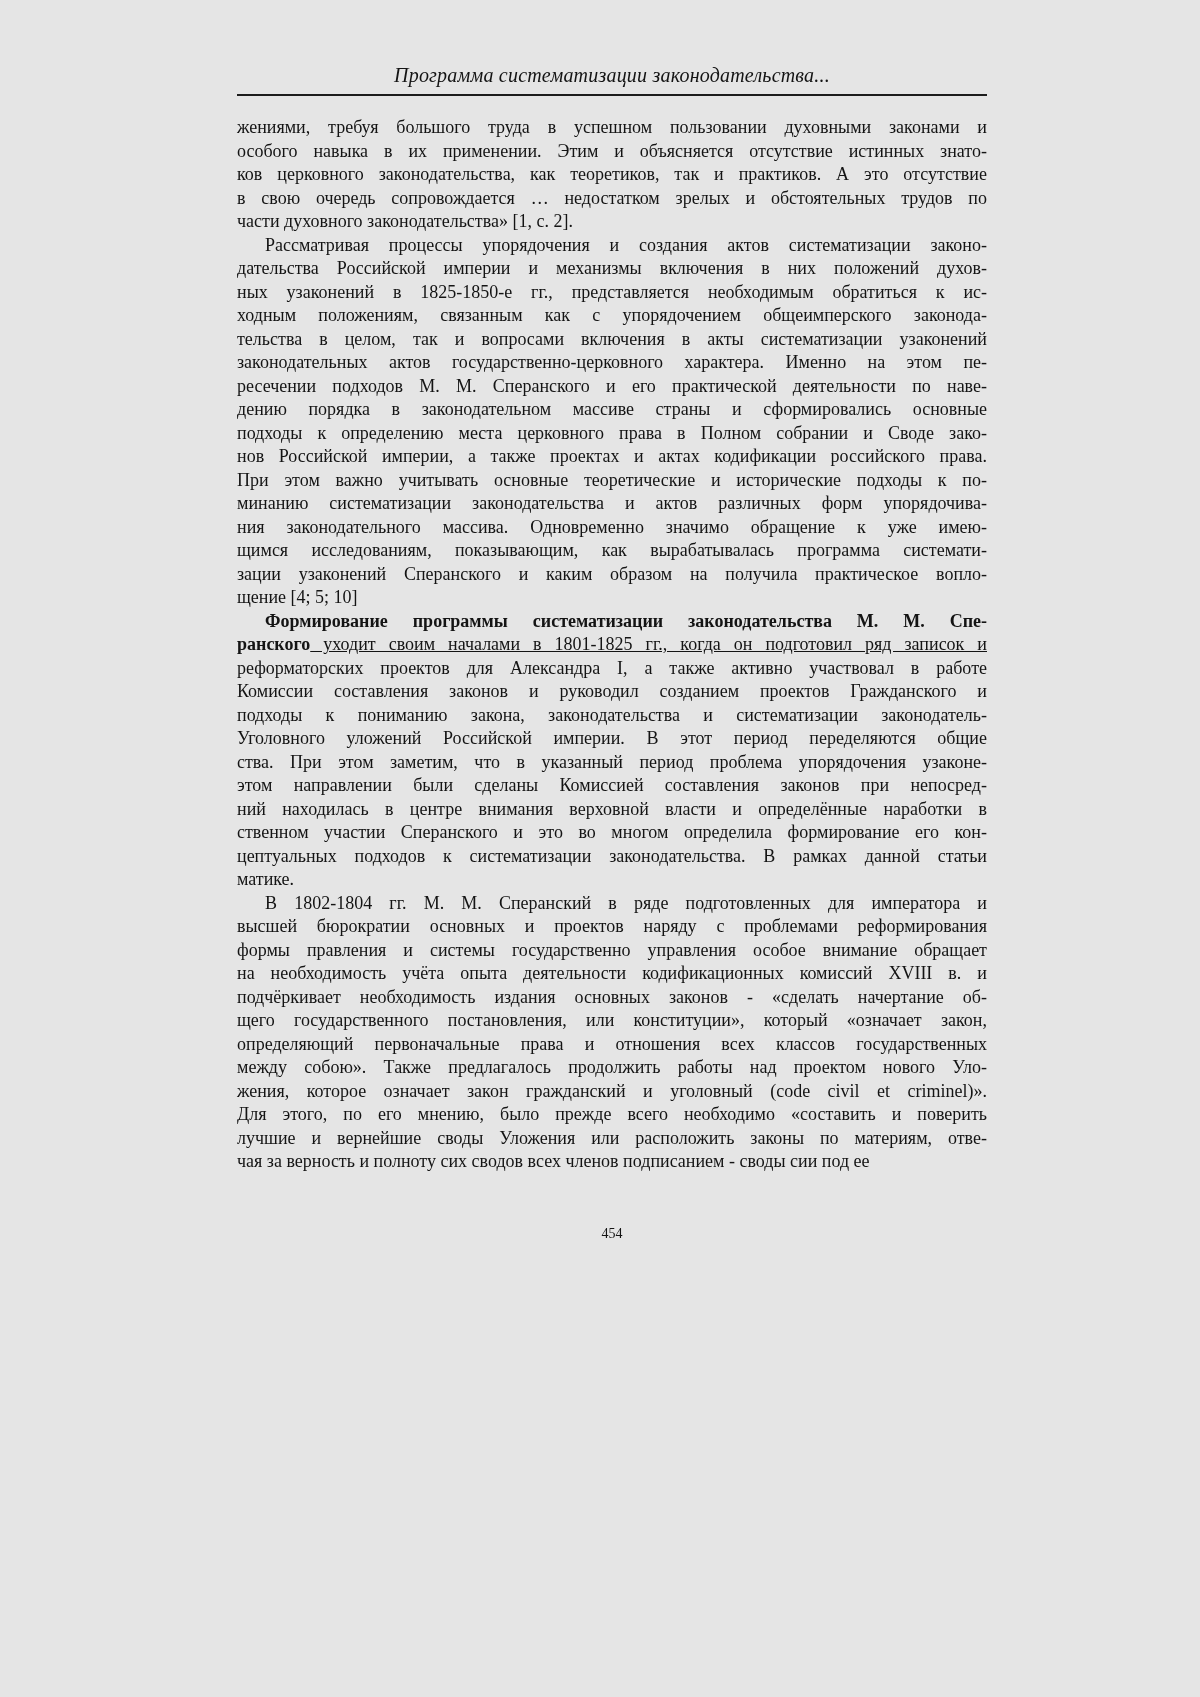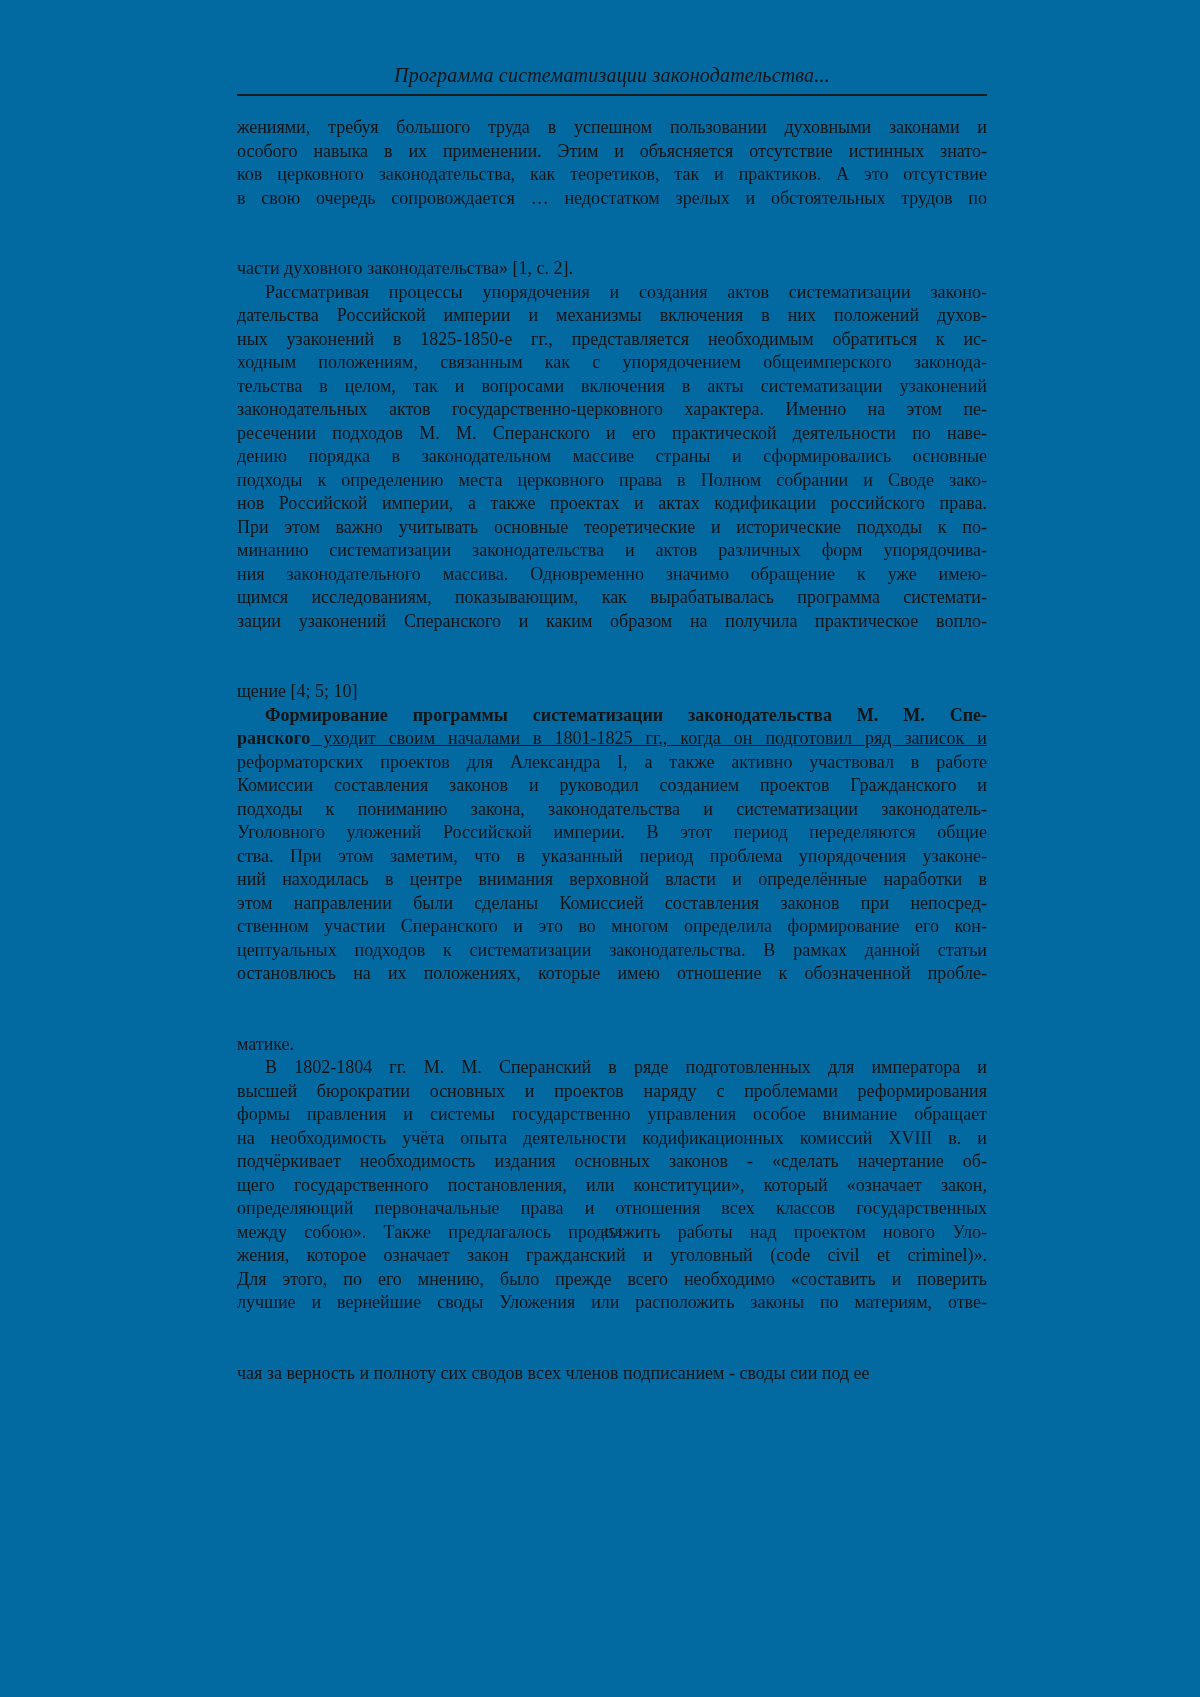--- a/index.html
+++ b/index.html
@@ -6,21 +6,21 @@
   html, body { background: #ffffff; }
   body {
     width: 1200px; height: 1697px;
     font-family: "Liberation Serif", "DejaVu Serif", serif;
     color: #141414;
     position: relative;
   }
   .page {
     position: relative;
     width: 1200px; height: 1697px;
-    background: #0369a1;
+    background: #e5e5e5;
     overflow: hidden;
   }
   .running-header {
     position: absolute;
     left: 237px; top: 63px; width: 750px;
     text-align: center;
     font-style: italic;
     font-size: 20px;
     line-height: 24px;
     padding-bottom: 7px;
@@ -32,21 +32,21 @@
     left: 237px; top: 116px; width: 750px;
     font-size: 18px;
     line-height: 23.5px;
   }
   .paragraph { margin: 0; }
   .line {
     text-align: justify;
     text-align-last: justify;
     min-height: 23.5px;
   }
-  .line.last { text-align-last: left; margin-top: 47px; }
+  .line.last { text-align-last: left; }
   .line.indent { text-indent: 28px; }
   .seg.bold-italic { font-weight: bold; }
   .seg.normal { font-weight: normal; font-style: normal; text-decoration: underline; }
   .page-number {
     position: absolute;
     left: 237px; top: 1226px; width: 750px;
     text-align: center;
     font-size: 14px;
   }
 </style>
@@ -84,25 +84,24 @@
         <div class="line last">щение [4; 5; 10]</div>
       </div>
       <div class="paragraph">
         <div class="line indent"><span class="seg bold-italic">Формирование программы систематизации законодательства М. М. Спе-</span></div>
         <div class="line"><span class="seg bold-italic">ранского</span><span class="seg normal"> уходит своим началами в 1801-1825 гг., когда он подготовил ряд записок и</span></div>
         <div class="line">реформаторских проектов для Александра I, а также активно участвовал в работе</div>
         <div class="line">Комиссии составления законов и руководил созданием проектов Гражданского и</div>
         <div class="line">подходы к пониманию закона, законодательства и систематизации законодатель-</div>
         <div class="line">Уголовного уложений Российской империи. В этот период переделяются общие</div>
         <div class="line">ства. При этом заметим, что в указанный период проблема упорядочения узаконе-</div>
+        <div class="line">этом направлении были сделаны Комиссией составления законов при непосред-</div>
         <div class="line">ний находилась в центре внимания верховной власти и определённые наработки в</div>
-        <div class="line">этом направлении были сделаны Комиссией составления законов при непосред-</div>
         <div class="line">ственном участии Сперанского и это во многом определила формирование его кон-</div>
         <div class="line">цептуальных подходов к систематизации законодательства. В рамках данной статьи</div>
-        <div class="line">остановлюсь на их положениях, которые имею отношение к обозначенной пробле-</div>
         <div class="line last">матике.</div>
       </div>
       <div class="paragraph">
         <div class="line indent">В 1802-1804 гг. М. М. Сперанский в ряде подготовленных для императора и</div>
         <div class="line">высшей бюрократии основных и проектов наряду с проблемами реформирования</div>
         <div class="line">формы правления и системы государственно управления особое внимание обращает</div>
         <div class="line">на необходимость учёта опыта деятельности кодификационных комиссий XVIII в. и</div>
         <div class="line">подчёркивает необходимость издания основных законов - «сделать начертание об-</div>
         <div class="line">щего государственного постановления, или конституции», который «означает закон,</div>
         <div class="line">определяющий первоначальные права и отношения всех классов государственных</div>

